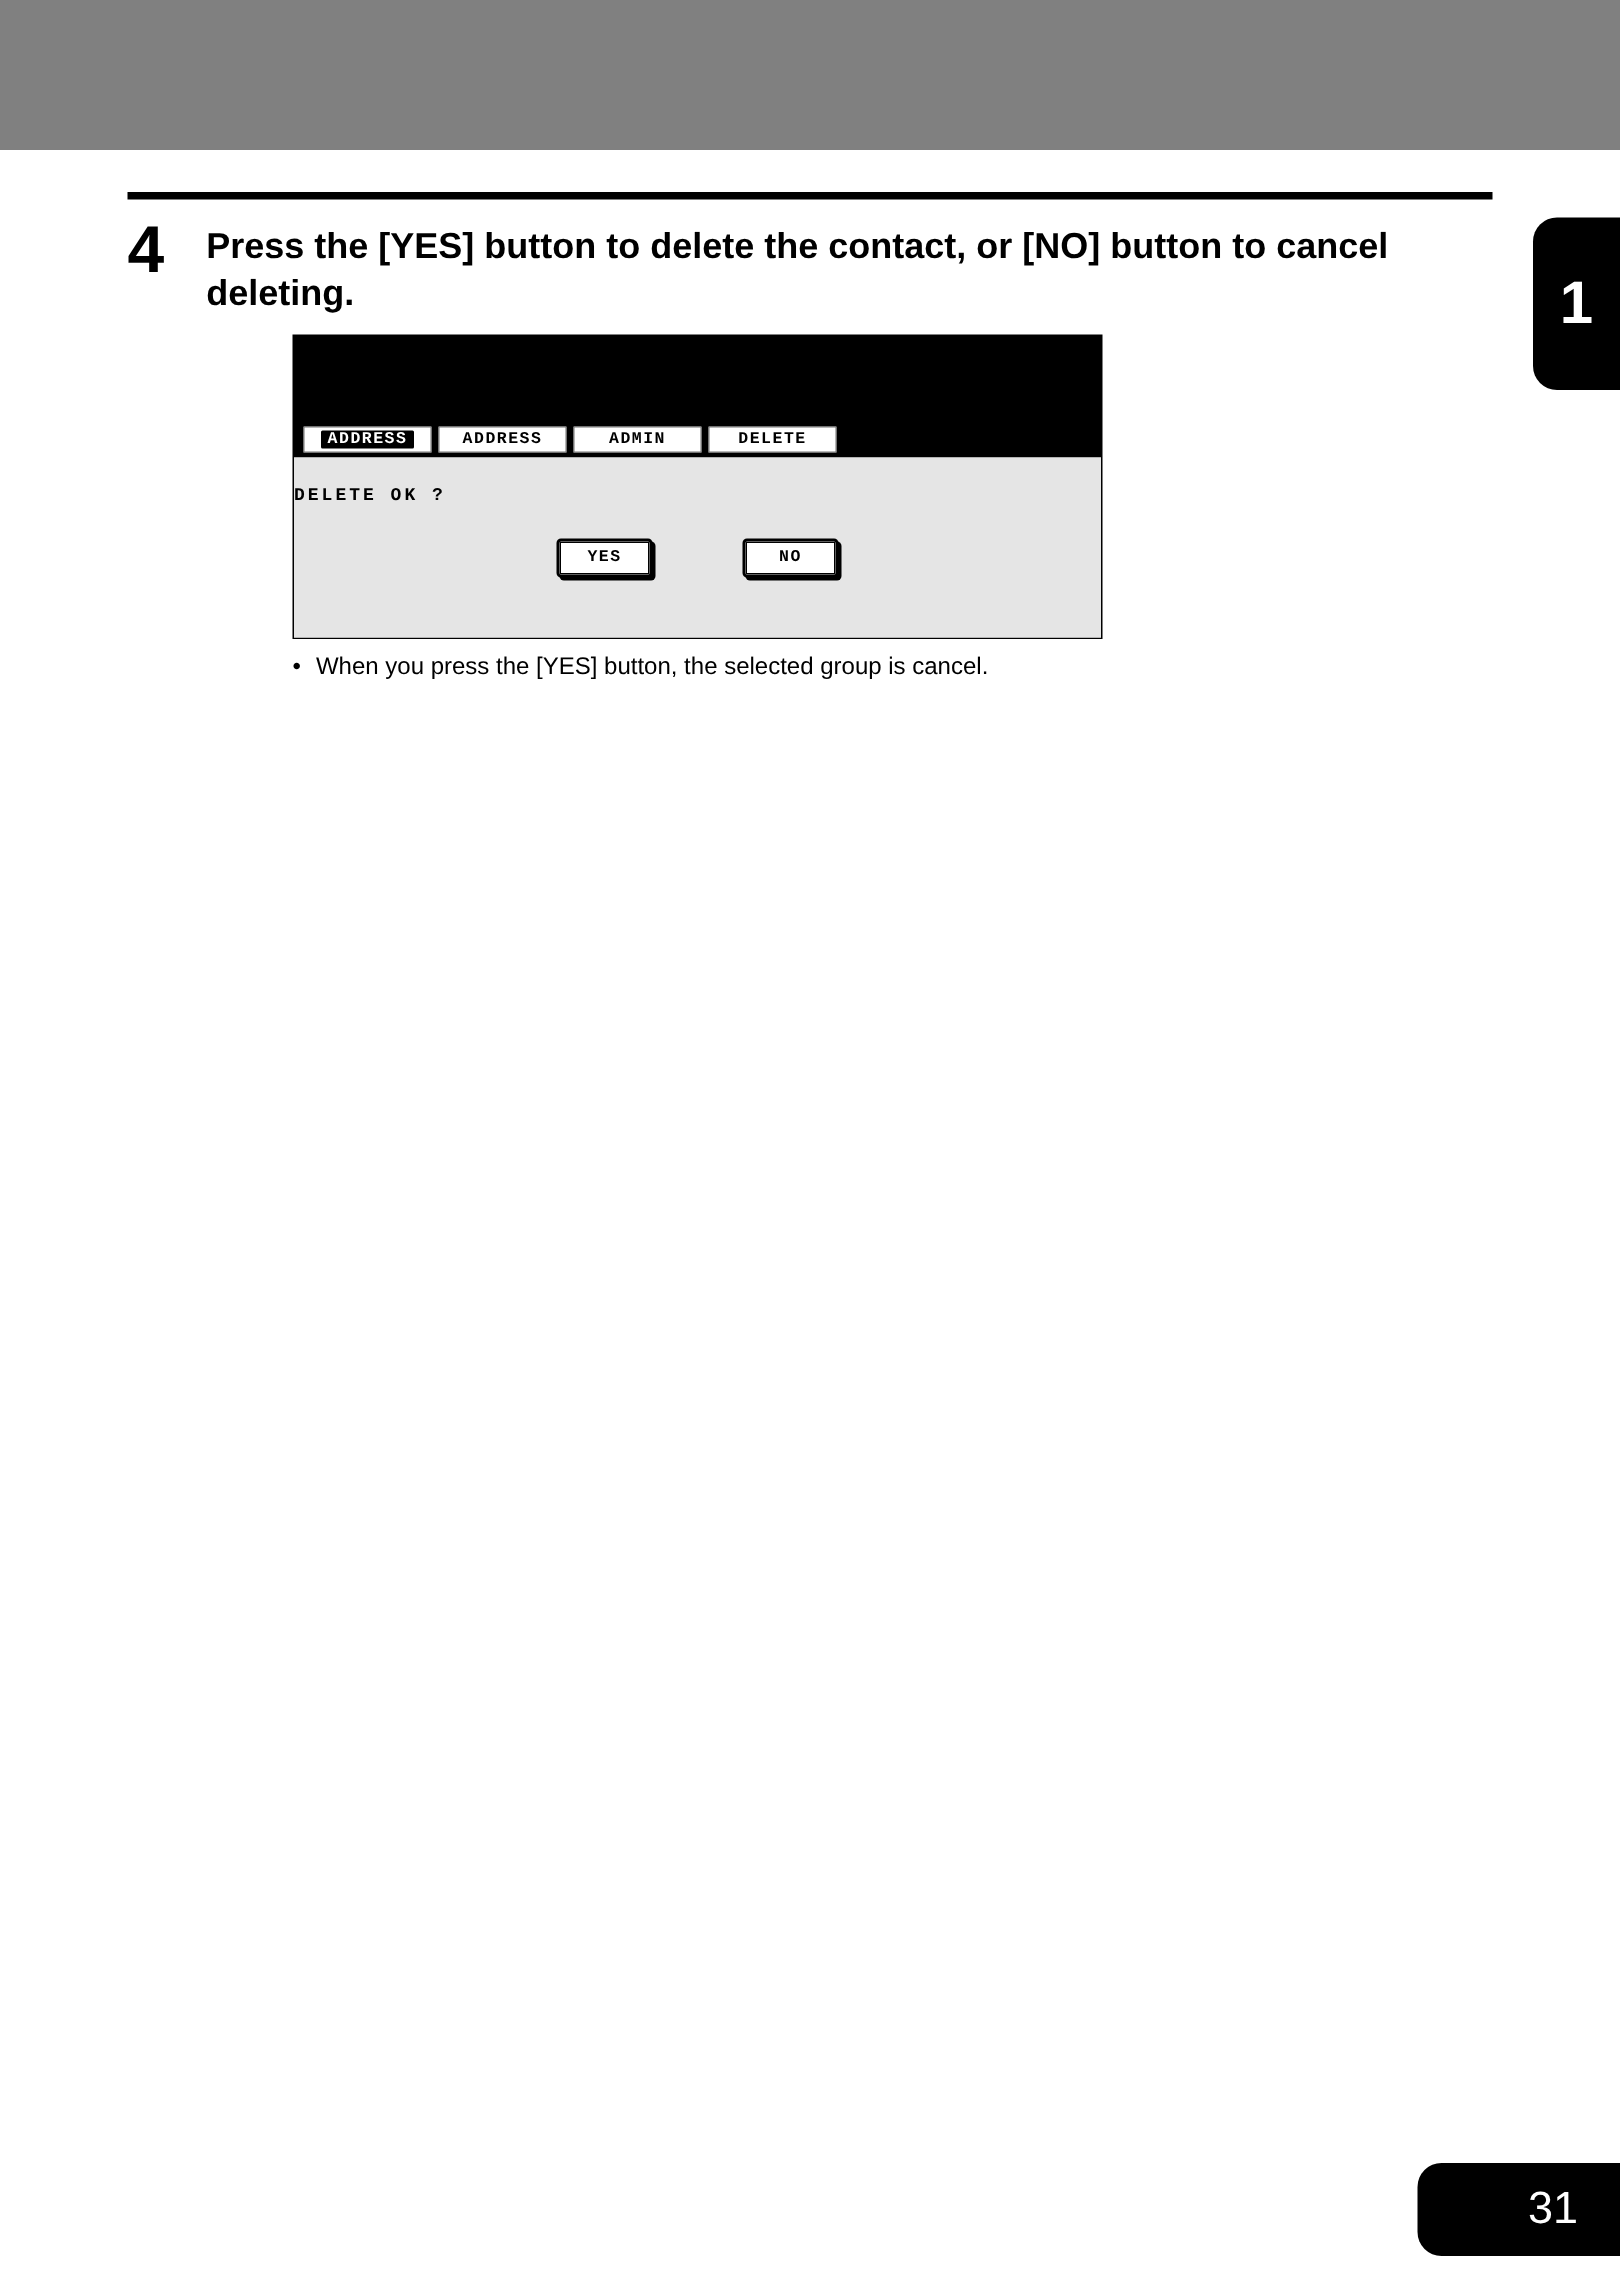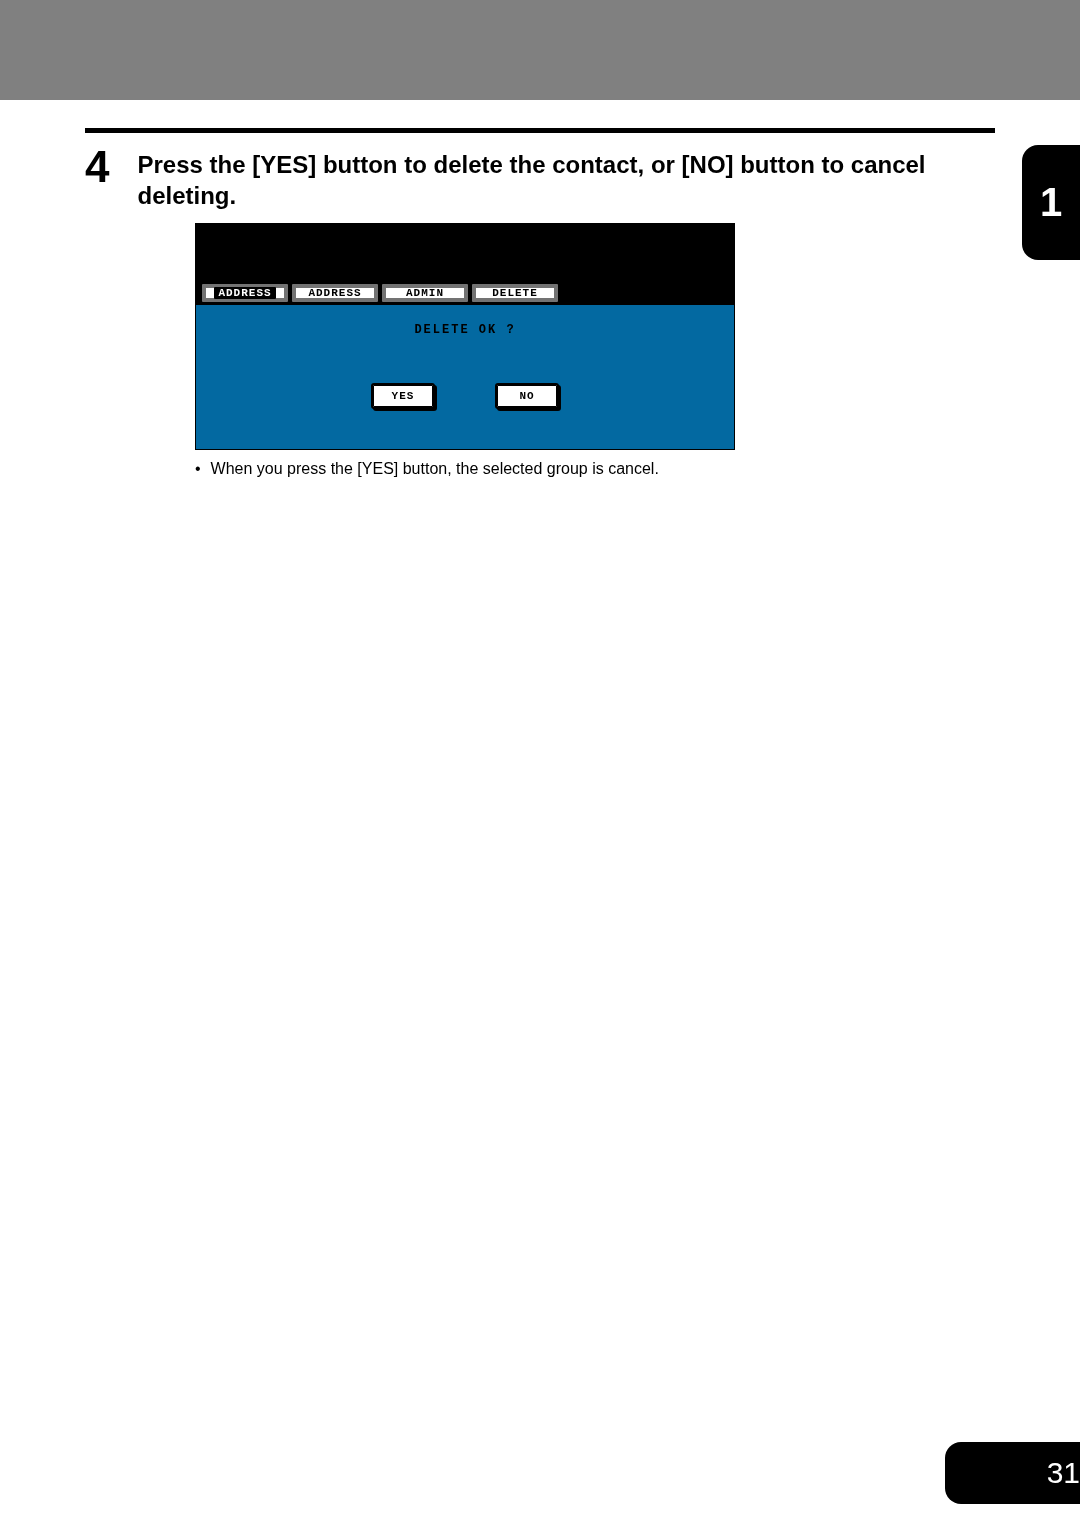--- a/index.html
+++ b/index.html
@@ -71,41 +71,40 @@
       background: #000;
       display: flex;
       gap: 4px;
       padding: 0 6px 3px 6px;
     }
     .lcd-tab {
       flex: 0 0 auto;
       width: 86px;
       height: 18px;
       background: #fff;
-      border: 4px solid #737373;
+      border: 1px solid #737373;
       display: flex;
       align-items: center;
       justify-content: center;
       font-family: "Courier New", monospace;
       font-size: 11px;
       font-weight: bold;
       letter-spacing: 1px;
       position: relative;
       border-radius: 1px;
     }
     .lcd-tab.active .tab-inner {
       background: #000;
       color: #fff;
       padding: 0 4px;
       border-radius: 1px;
     }
     .panel-body {
-      background: #0369a1;
+      background: #e5e5e5;
       padding: 18px 0 40px 0;
-      text-align: center;
     }
     .prompt-text {
       font-family: "Courier New", monospace;
       font-size: 12px;
       font-weight: bold;
       letter-spacing: 2px;
       margin-bottom: 22px;
     }
     .button-row {
       display: flex;
@@ -119,21 +118,20 @@
       border: 2px solid #000;
       border-radius: 3px;
       box-shadow: 0 0 0 1px #000 inset, 2px 2px 0 #000;
       display: flex;
       align-items: center;
       justify-content: center;
       font-family: "Courier New", monospace;
       font-size: 11px;
       font-weight: bold;
       letter-spacing: 1px;
-      margin-top: 24px;
     }
     .note-row {
       margin-left: 110px;
       font-size: 16px;
       line-height: 1.4;
       display: flex;
       gap: 10px;
     }
     .bullet {
       flex-shrink: 0;
@@ -143,20 +141,21 @@
       right: 0;
       bottom: 22px;
       width: 135px;
       height: 62px;
       background: #000;
       color: #fff;
       border-radius: 16px 0 0 16px;
       display: flex;
       align-items: center;
       justify-content: flex-end;
+      padding-right: 28px;
       font-size: 30px;
       font-weight: normal;
     }
   </style>
 </head>
 <body>
 
 <div class="header-bar"></div>
 
 <div class="content-area">

